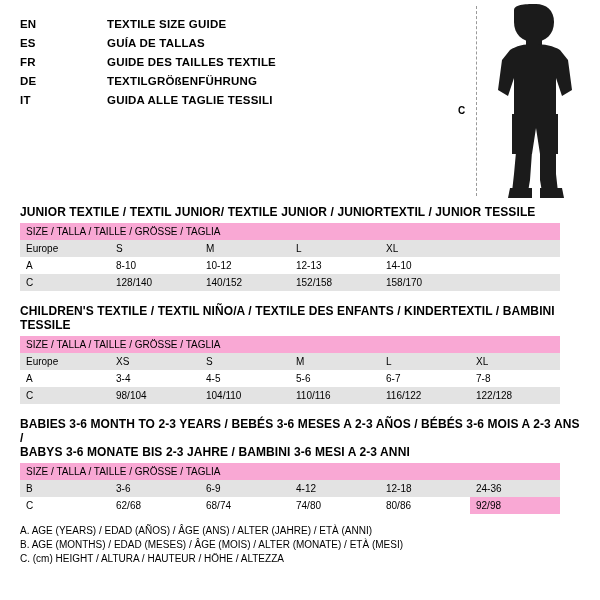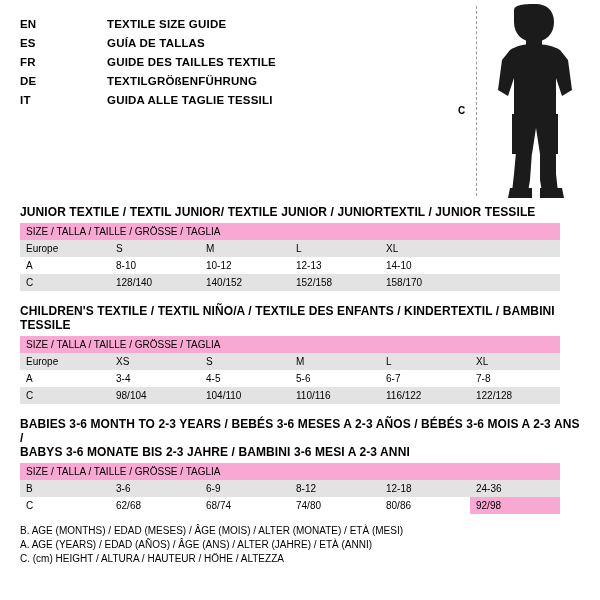--- a/index.html
+++ b/index.html
@@ -281,21 +281,21 @@
         <col style="width:90px">
     </colgroup>
     <tbody>
         <tr class="hdr-gray">
       <td colspan="6">SIZE / TALLA / TAILLE / GRÖSSE / TAGLIA</td>
     </tr>
     <tr class="row-gray">
       <td>B</td>
       <td>3-6</td>
       <td>6-9</td>
-      <td>8-12</td>
+      <td>4-12</td>
       <td>12-18</td>
       <td>18-24</td>
     </tr>
     <tr class="row-white">
       <td>C</td>
       <td>62/68</td>
       <td>68/74</td>
       <td>74/80</td>
       <td>80/86</td>
       <td>86/92</td>
@@ -303,16 +303,16 @@
   </tbody>
     </table>
 </div>
 
 <div class="section" style="margin-top:-34px; position:relative; height:34px;">
   <div style="position:absolute; left:450px; top:0; width:90px; font-size:10px; height:17px; line-height:17px; padding-left:6px; background:#e3e3e3; box-sizing:border-box;">24-36</div>
   <div style="position:absolute; left:450px; top:17px; width:90px; font-size:10px; height:17px; line-height:17px; padding-left:6px; background:#f9a8d4; box-sizing:border-box;">92/98</div>
 </div>
 
 <div class="legend">
+  <div>A. AGE (YEARS) / EDAD (AÑOS) / ÂGE (ANS) / ALTER (JAHRE) / ETÀ (ANNI)</div>
   <div>B. AGE (MONTHS) / EDAD (MESES) / ÂGE (MOIS) / ALTER (MONATE) / ETÀ (MESI)</div>
-  <div>A. AGE (YEARS) / EDAD (AÑOS) / ÂGE (ANS) / ALTER (JAHRE) / ETÀ (ANNI)</div>
   <div>C. (cm) HEIGHT / ALTURA / HAUTEUR / HÖHE / ALTEZZA</div>
 </div>
 
 </body></html>

